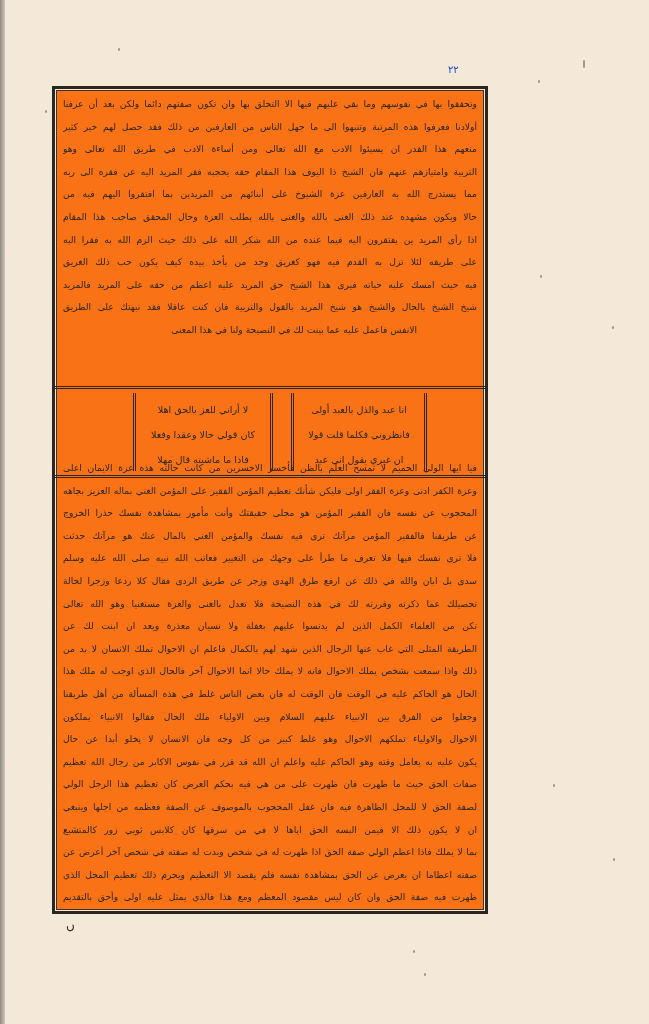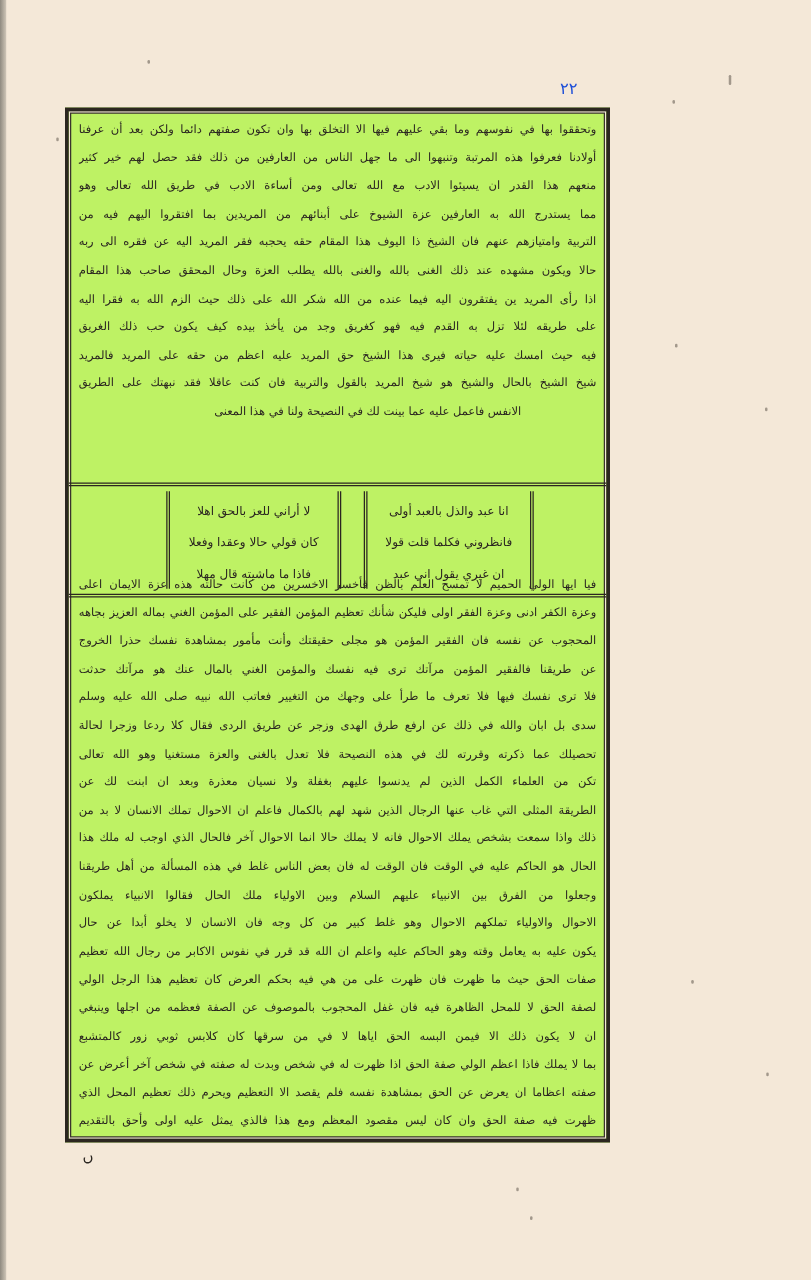--- a/index.html
+++ b/index.html
@@ -24,33 +24,33 @@
     .speck {
       position: absolute;
       width: 2px; height: 3px;
       background: #6a6258;
       border-radius: 1px;
       opacity: 0.6;
     }
     .page-number {
       position: absolute;
       left: 448px; top: 64px;
-      font-size: 13px;
+      font-size: 10px;
       direction: rtl;
       color: #1d4ed8;
       letter-spacing: 1px;
     }
     .frame {
       position: absolute;
       left: 52px; top: 86px;
       width: 436px; height: 828px;
       border: 3px solid #2b2620;
       box-shadow: inset 0 0 0 1px #f4e8d8, inset 0 0 0 2px #3a342c;
       box-sizing: border-box;
-      background: #bef264;
+      background: #f97316;
     }
     .text-block {
       position: absolute;
       left: 8px; right: 8px;
       direction: rtl;
       text-align: justify;
       text-align-last: right;
       font-family: "DejaVu Sans", sans-serif;
       font-size: 9.2px;
       line-height: 22.6px;
@@ -116,22 +116,22 @@
 <div class="speck" style="left:424px; top:973px;"></div>
 
 <div class="page-number">٢٢</div>
 
 <div class="frame">
 
   <div class="text-block block-1">
     <span class="line">وتحققوا بها في نفوسهم وما بقي عليهم فيها الا التخلق بها وان تكون صفتهم دائما ولكن بعد أن عرفنا</span>
     <span class="line">أولادنا فعرفوا هذه المرتبة وتنبهوا الى ما جهل الناس من العارفين من ذلك فقد حصل لهم خير كثير</span>
     <span class="line">منعهم هذا القدر ان يسيئوا الادب مع الله تعالى ومن أساءة الادب في طريق الله تعالى وهو</span>
+    <span class="line">التربية وامتيازهم عنهم فان الشيخ ذا اليوف هذا المقام حقه يحجبه فقر المريد اليه عن فقره الى ربه</span>
     <span class="line">مما يستدرج الله به العارفين عزة الشيوخ على أبنائهم من المريدين بما افتقروا اليهم فيه من</span>
-    <span class="line">التربية وامتيازهم عنهم فان الشيخ ذا اليوف هذا المقام حقه يحجبه فقر المريد اليه عن فقره الى ربه</span>
     <span class="line">حالا ويكون مشهده عند ذلك الغنى بالله والغنى بالله يطلب العزة وحال المحقق صاحب هذا المقام</span>
     <span class="line">اذا رأى المريد ين يفتقرون اليه فيما عنده من الله شكر الله على ذلك حيث الزم الله به فقرا اليه</span>
     <span class="line">على طريقه لئلا تزل به القدم فيه فهو كغريق وجد من يأخذ بيده كيف يكون حب ذلك الغريق</span>
     <span class="line">فيه حيث امسك عليه حياته فيرى هذا الشيخ حق المريد عليه اعظم من حقه على المريد فالمريد</span>
     <span class="line">شيخ الشيخ بالحال والشيخ هو شيخ المريد بالقول والتربية فان كنت عاقلا فقد نبهتك على الطريق</span>
     <span class="line last" style="padding-right:60px;">الانفس فاعمل عليه عما بينت لك في النصيحة ولنا في هذا المعنى</span>
   </div>
 
   <div class="verse-box">
     <div class="verse-col right">

